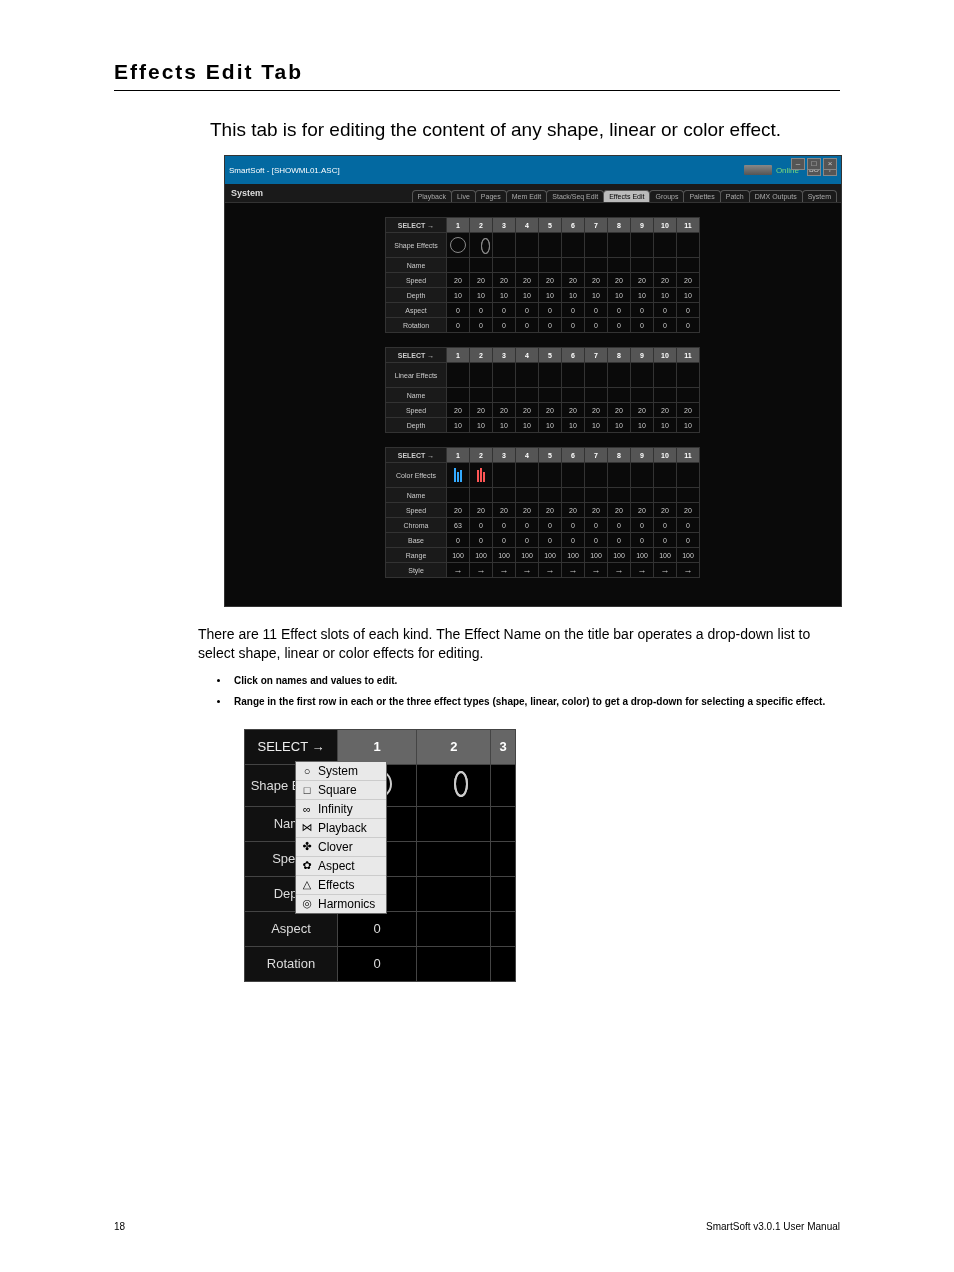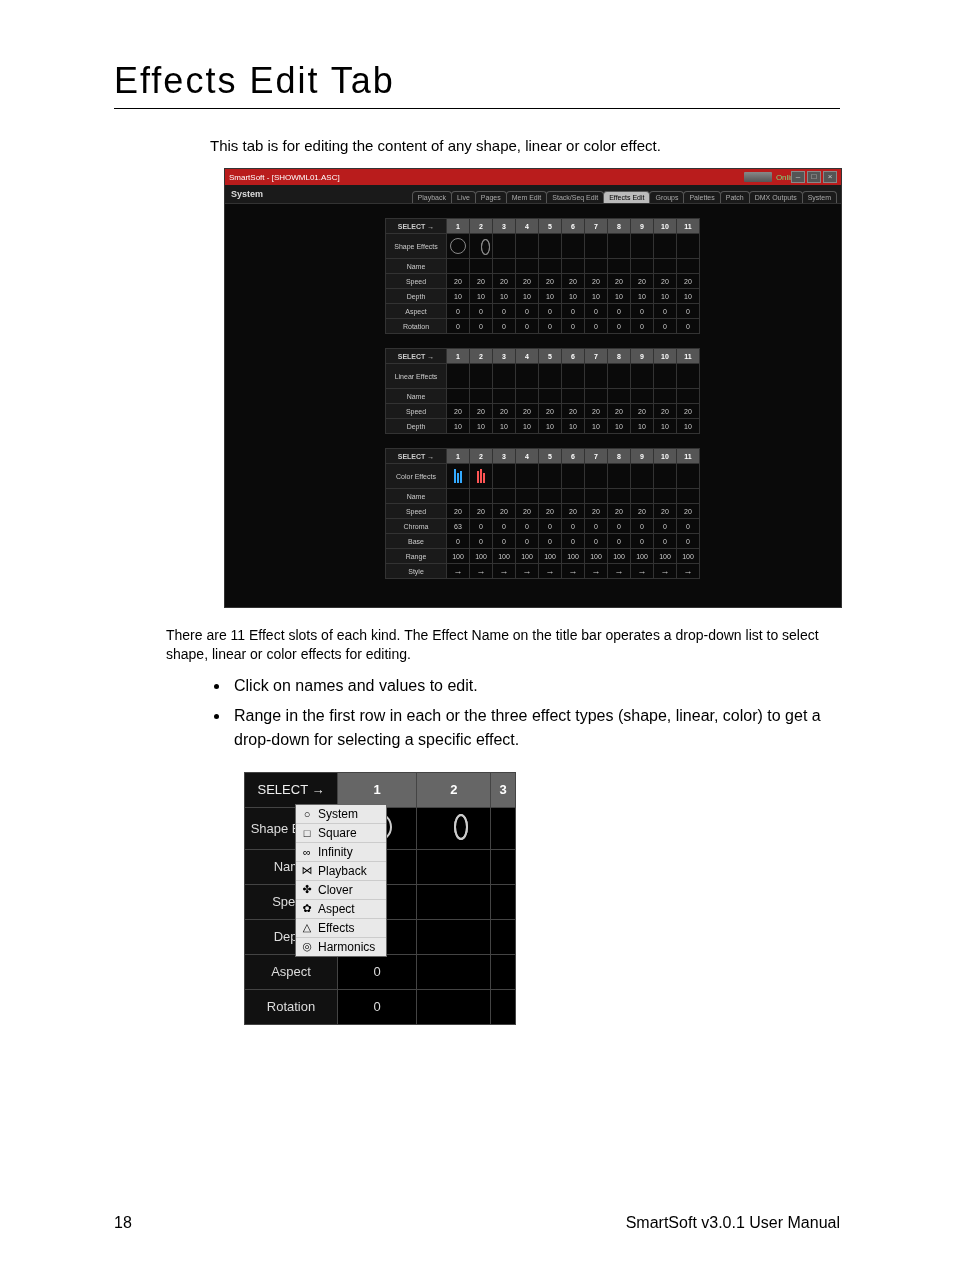--- a/index.html
+++ b/index.html
@@ -1,27 +1,27 @@
 <!DOCTYPE html>
 <html><head>
 <meta charset="utf-8">
 <style>
   html,body{margin:0;padding:0;background:#fff;font-family:Arial,Helvetica,sans-serif;color:#000;}
   .page{width:954px;height:1272px;position:relative;box-sizing:border-box;padding:60px 114px 40px 114px;}
-  h1{font-size:36px;font-weight:400;letter-spacing:2px;margin:0 0 6px 0;}
+  h1{font-size:21px;font-weight:700;letter-spacing:2px;margin:0 0 6px 0;}
   .rule{border:none;border-top:1px solid #000;margin:0 0 28px 0;}
-  .intro{margin:0 0 14px 96px;font-size:15px;}
-  .after{margin:18px 0 10px 52px;font-size:14px;line-height:1.35;}
-  ul.bul{margin:0 0 20px 116px;padding:0;list-style:disc;font-size:16px;line-height:1.5;}
+  .intro{margin:0 0 14px 96px;font-size:19px;}
+  .after{margin:18px 0 10px 84px;font-size:14px;line-height:1.35;}
+  ul.bul{margin:0 0 20px 116px;padding:0;list-style:disc;font-size:10px;line-height:1.5;font-weight:bold;}
   ul.bul li{margin-bottom:6px;padding-left:4px;}
-  .footer{position:absolute;bottom:40px;left:114px;right:114px;font-size:16px;display:flex;justify-content:space-between;}
+  .footer{position:absolute;bottom:40px;left:114px;right:114px;font-size:10px;display:flex;justify-content:space-between;}
 
   
   .shot1{margin-left:110px;width:616px;background:#000;color:#c8c8c8;font-family:Tahoma,Arial,sans-serif;font-size:8px;border:1px solid #333;position:relative;}
-  .titlebar{background:#b91c1c;color:#fff;padding:2px 4px;font-size:8px;display:flex;align-items:center;}
+  .titlebar{background:#0369a1;color:#fff;padding:8px 4px;font-size:8px;display:flex;align-items:center;}
   .titlebar .spacer{flex:1;}
   .titlebar .logo{width:28px;height:10px;background:linear-gradient(#888,#555);margin-right:4px;border-radius:1px;}
   .titlebar .online{color:#7bd87b;font-size:8px;margin-right:6px;}
   .titlebar .sq{width:12px;height:10px;background:#555;border:1px solid #888;margin-left:2px;font-size:7px;text-align:center;line-height:10px;color:#ccc;}
   .winbtns{position:absolute;top:2px;right:4px;display:flex;gap:2px;}
   .winbtns span{width:12px;height:10px;background:#555;border:1px solid #888;font-size:8px;text-align:center;line-height:9px;color:#ccc;}
   .subbar{display:flex;align-items:flex-end;background:#1a1a1a;padding:4px 4px 0 6px;border-bottom:1px solid #333;}
   .subbar .lbl{color:#ddd;font-weight:bold;font-size:9px;padding-bottom:4px;}
   .subbar .tabs{margin-left:auto;display:flex;gap:0;}
   .subbar .tab{border:1px solid #555;border-bottom:none;border-radius:4px 4px 0 0;padding:2px 5px;font-size:7px;background:#1a1a1a;color:#aaa;margin-left:-1px;white-space:nowrap;}

